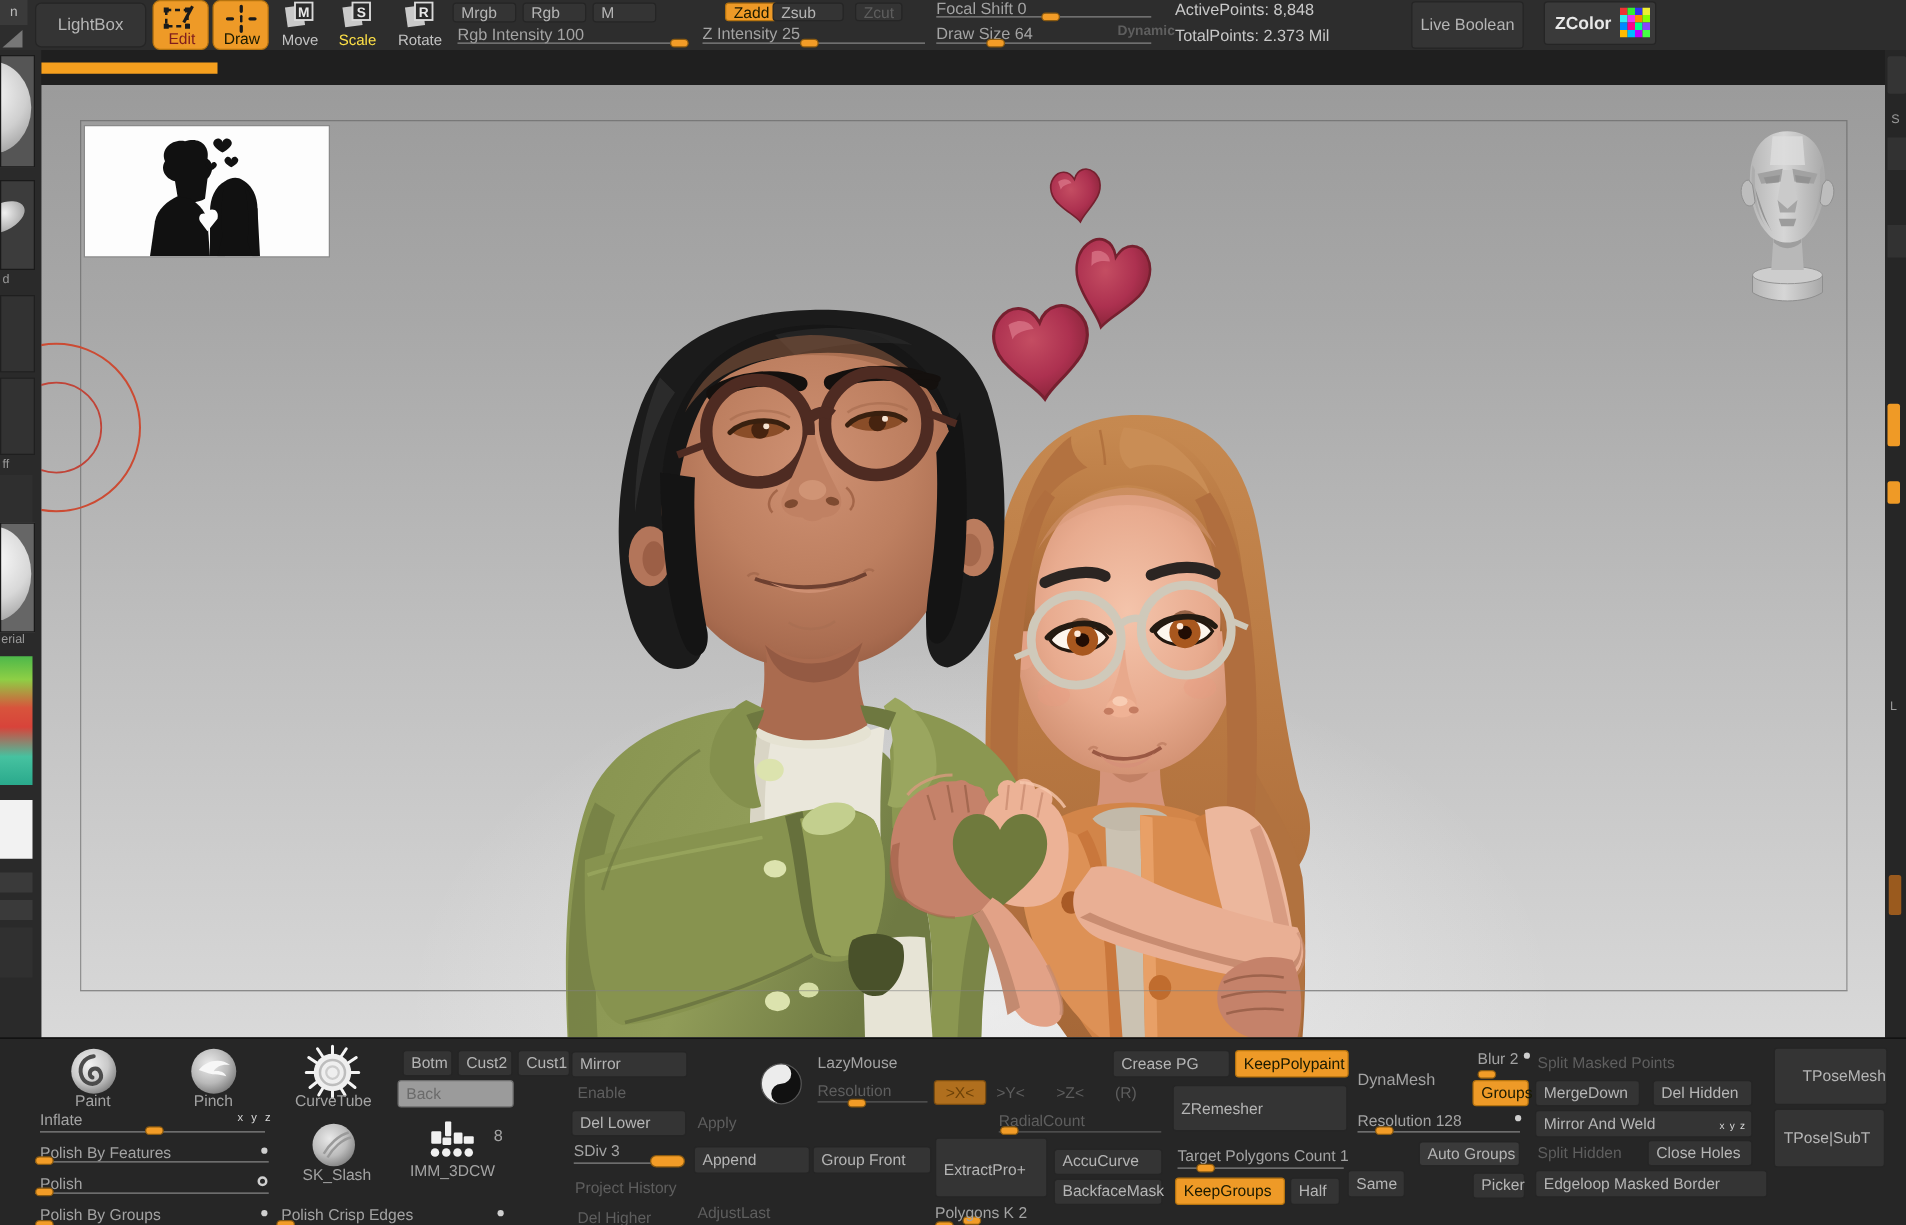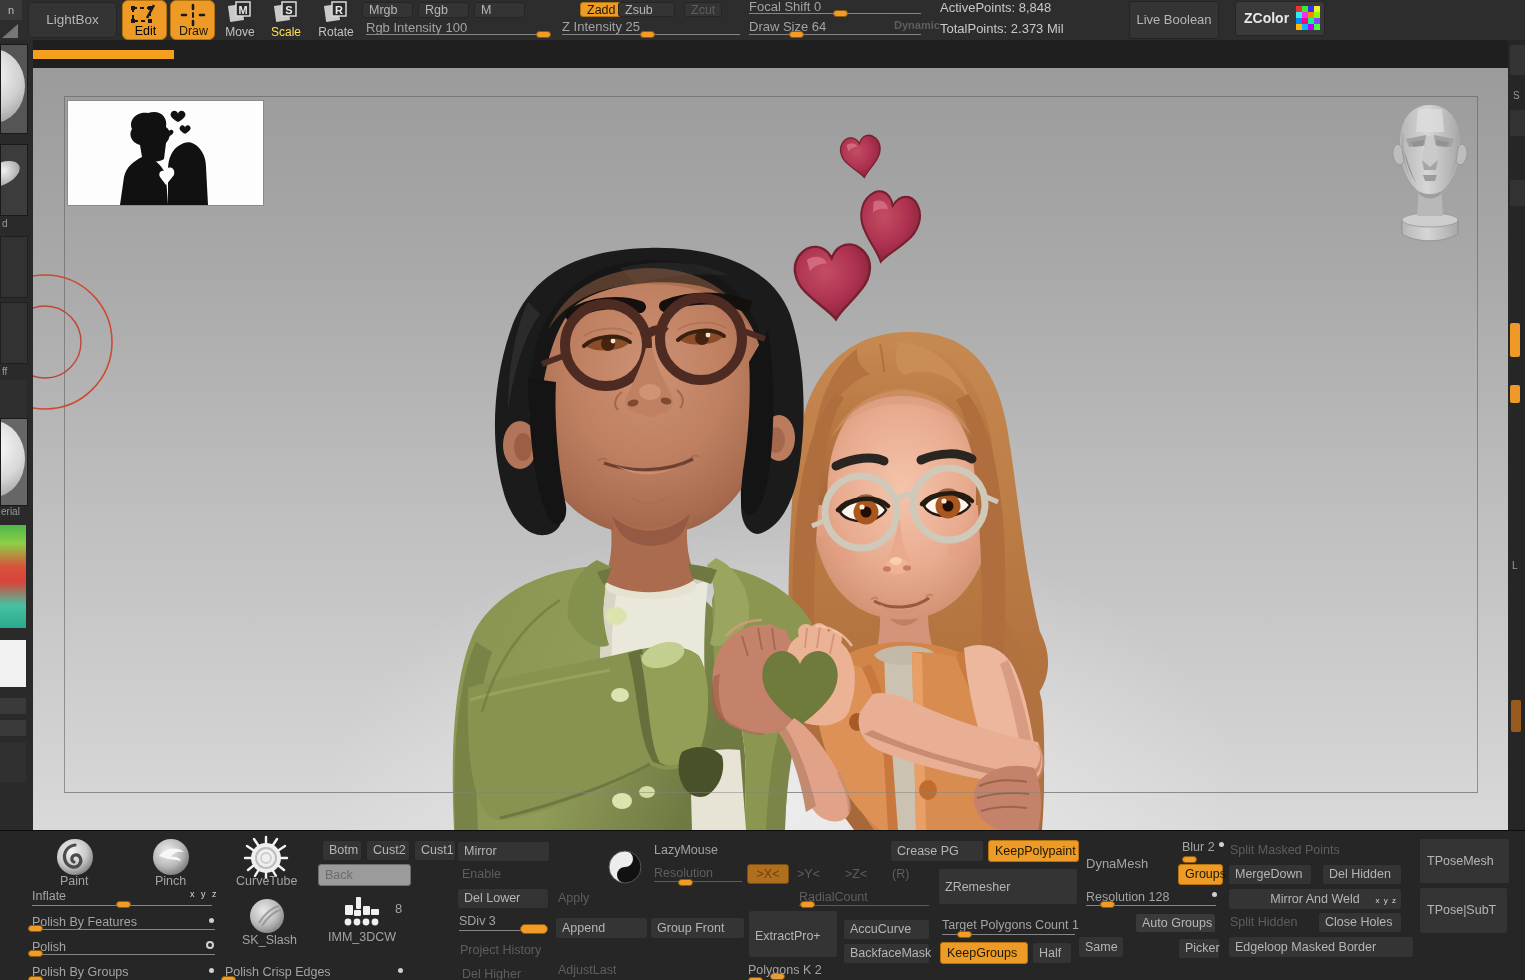--- a/index.html
+++ b/index.html
@@ -28,21 +28,21 @@
 
   <div class="btn or" style="left:122px;top:0;width:45px;height:40px;border-radius:6px;">
     <svg width="30" height="24" viewBox="0 0 30 24" style="position:absolute;left:6px;top:2px;">
       <rect x="4" y="5" width="17" height="13" fill="none" stroke="#1a1a1a" stroke-width="2" stroke-dasharray="4 3"></rect>
       <rect x="2" y="3" width="4" height="4" fill="#1a1a1a"></rect>
         <rect x="19" y="3" width="4" height="4" fill="#1a1a1a"></rect>
       <rect x="2" y="16" width="4" height="4" fill="#1a1a1a"></rect>
         <rect x="19" y="16" width="4" height="4" fill="#1a1a1a"></rect>
       <path d="M25 2 L18 15" stroke="#1a1a1a" stroke-width="2.5"></path>
     </svg>
-    <div style="position:absolute;left:0;width:45px;bottom:1px;text-align:center;font-size:12.5px;color:#000000;">Edit</div>
+    <div style="position:absolute;left:0;width:45px;bottom:1px;text-align:center;font-size:12.5px;color:#7f1d1d;">Edit</div>
   </div>
 
   <div class="btn or" style="left:170px;top:0;width:45px;height:40px;border-radius:6px;">
     <svg width="30" height="24" viewBox="0 0 30 24" style="position:absolute;left:7px;top:2px;">
       <g stroke="#1a1a1a" stroke-width="2.6" stroke-linecap="round">
         <path d="M15 2 v4 M15 18 v4 M4 12 h4 M22 12 h4"></path>
         <path d="M15 10 v4" stroke-width="2"></path>
       </g>
     </svg>
     <div style="position:absolute;left:0;width:45px;bottom:1px;text-align:center;font-size:12.5px;color:#1a1a00;">Draw</div>
@@ -577,23 +577,23 @@
   <div class="lbl" style="left:1086px;top:59px;">Resolution 128</div>
   <div class="dot" style="left:1212px;top:61px;"></div>
   <div class="track" style="left:1086px;top:74px;width:130px;"></div>
   <div class="hdl" style="left:1100px;top:70px;"></div>
   <div class="btn" style="left:1135px;top:82px;width:81px;height:20px;line-height:18px;background:#3a3a3a;">Auto Groups</div>
   <div class="btn" style="left:1178px;top:107px;width:42px;height:21px;line-height:19px;">Picker</div>
 
   <div class="lbl dim" style="left:1230px;top:12px;">Split Masked Points</div>
   <div class="btn" style="left:1228px;top:33px;width:84px;height:21px;line-height:19px;">MergeDown</div>
   <div class="btn" style="left:1322px;top:33px;width:80px;height:21px;line-height:19px;">Del Hidden</div>
-  <div class="btn" style="left:1228px;top:57px;width:174px;height:22px;line-height:20px;text-align:center;">Mirror And Weld<span style="position:absolute;right:4px;top:2px;font-size:8px;color:#d8d8d8;letter-spacing:1px;">x y z</span></div>
+  <div class="btn" style="left:1228px;top:57px;width:174px;height:22px;line-height:20px;">Mirror And Weld<span style="position:absolute;right:4px;top:2px;font-size:8px;color:#d8d8d8;letter-spacing:1px;">x y z</span></div>
   <div class="lbl dim" style="left:1230px;top:84px;">Split Hidden</div>
   <div class="btn" style="left:1318px;top:81px;width:84px;height:21px;line-height:19px;">Close Holes</div>
   <div class="btn" style="left:1228px;top:105px;width:186px;height:22px;line-height:20px;">Edgeloop Masked Border</div>
   <div class="btn" style="left:1419px;top:7px;width:91px;height:46px;">
-      <span style="position:absolute;left:7px;top:15px;">TPoseMesh</span>
+      <span style="position:absolute;left:22px;top:15px;">TPoseMesh</span>
     </div>
   <div class="btn" style="left:1419px;top:56px;width:89px;height:47px;">
       <span style="position:absolute;left:7px;top:15px;">TPose|SubT</span>
     </div>
 </div>
 
 </body></html>

